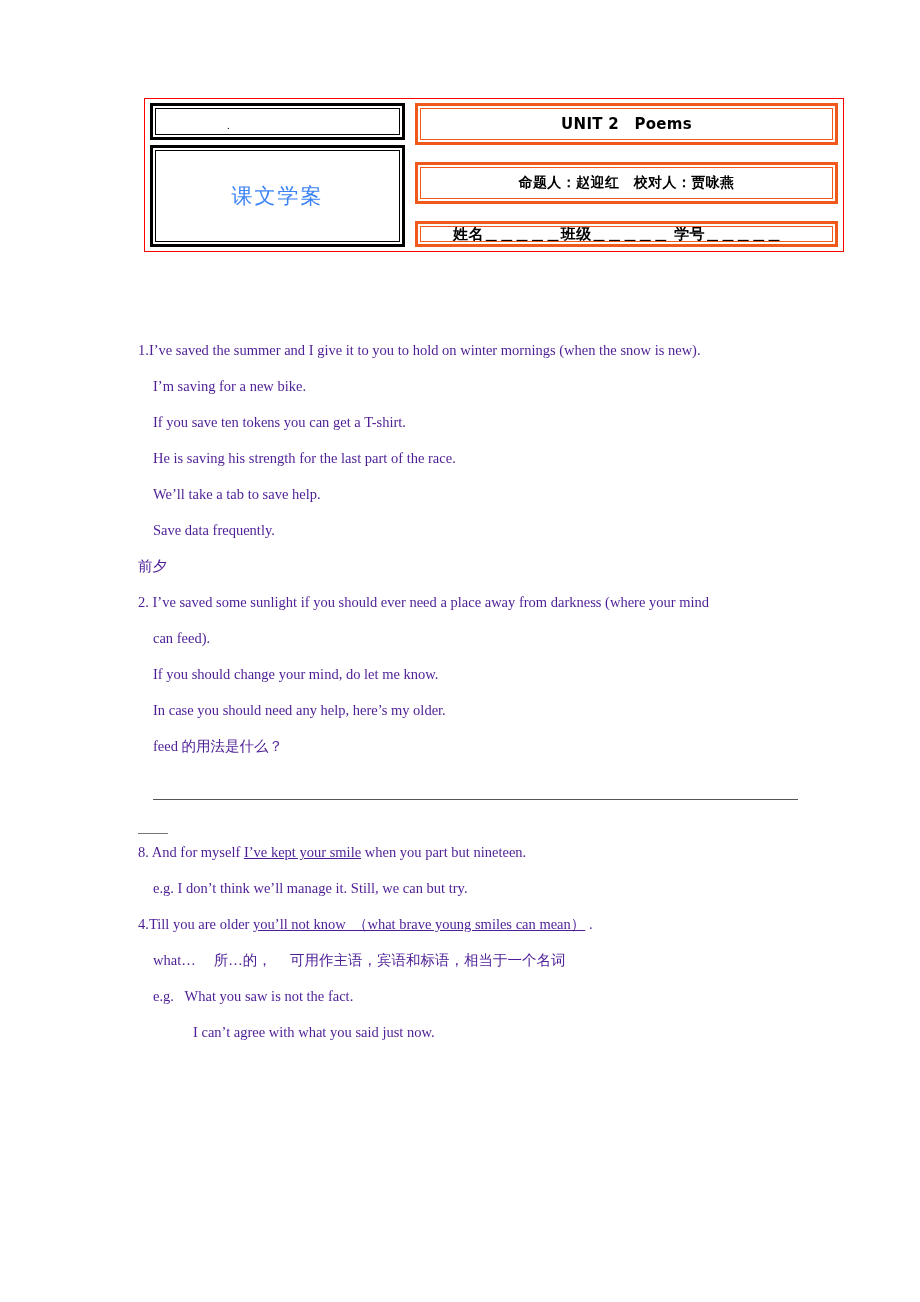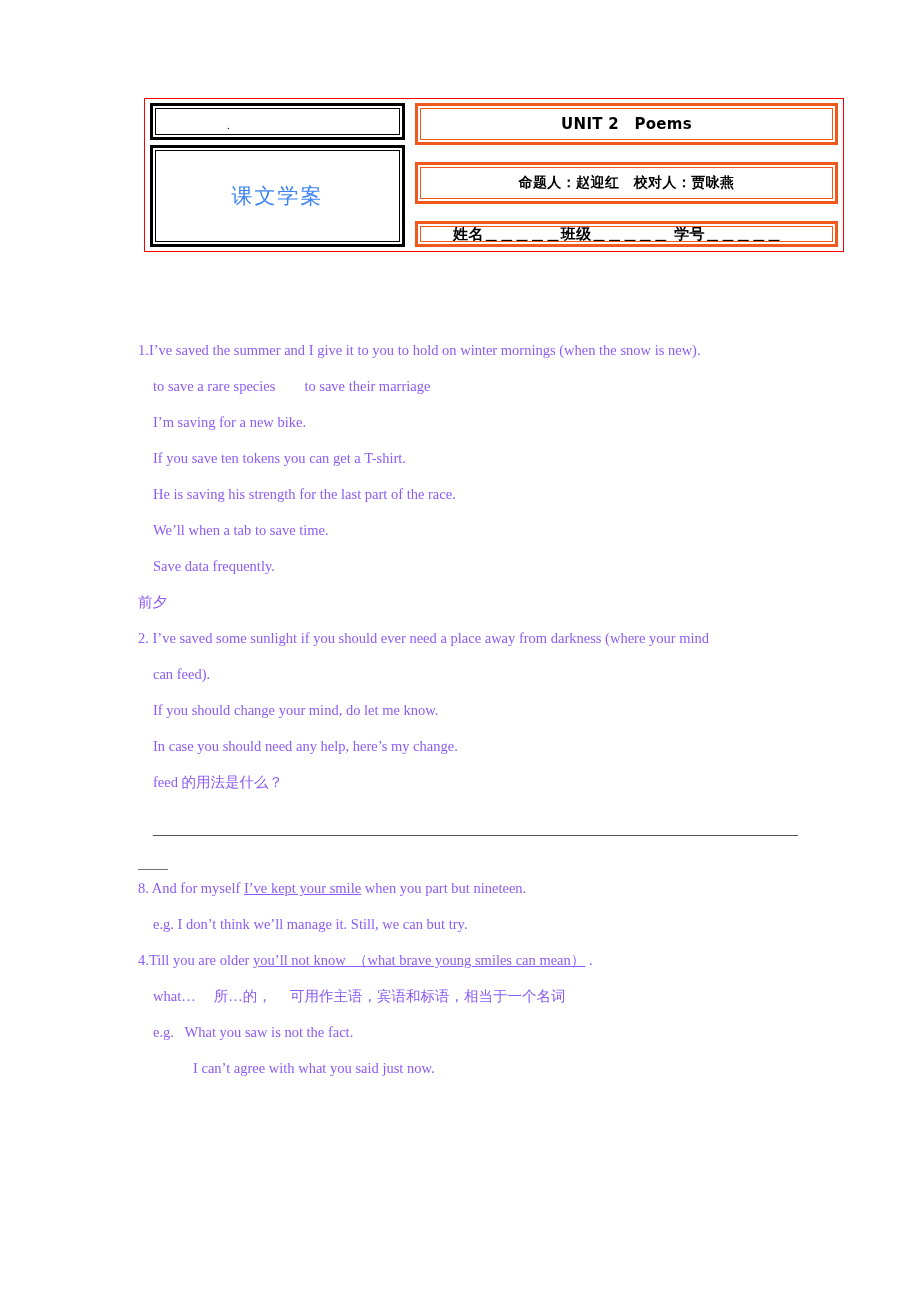--- a/index.html
+++ b/index.html
@@ -145,21 +145,21 @@
     position: absolute;
     left: 138px;
     top: 332px;
     width: 660px;
   }
 
   .line {
     font-size: 14.5px;
     line-height: 36px;
     white-space: pre-wrap;
-    color: #8b5cf6;
+    color: #4c1d95;
   }
   .line.lvl0 { padding-left: 0; }
   .line.lvl1 { padding-left: 15px; }
   .line.lvl2 { padding-left: 55px; }
 
   .u { text-decoration: underline; }
 
   
   .fill-rule-long {
     margin-left: 15px;
@@ -202,32 +202,31 @@
       <div class="orangebox orangebox-fields">
         <span class="fields-text">姓名＿＿＿＿＿班级＿＿＿＿＿ 学号＿＿＿＿＿</span>
       </div>
     </div>
 
   </div>
 
   <div class="body-text">
 
     <div class="line lvl0">1.I’ve saved the summer and I give it to you to hold on winter mornings (when the snow is new).</div>
-    <div class="line lvl1">to save a rare species　　to save their marriage</div>
     <div class="line lvl1">I’m saving for a new bike.</div>
     <div class="line lvl1">If you save ten tokens you can get a T-shirt.</div>
     <div class="line lvl1">He is saving his strength for the last part of the race.</div>
-    <div class="line lvl1">We’ll when a tab to save time.</div>
+    <div class="line lvl1">We’ll take a tab to save help.</div>
     <div class="line lvl1">Save data frequently.</div>
     <div class="line lvl0">前夕</div>
 
     <div class="line lvl0">2. I’ve saved some sunlight if you should ever need a place away from darkness (where your mind</div>
     <div class="line lvl1">can feed).</div>
     <div class="line lvl1">If you should change your mind, do let me know.</div>
-    <div class="line lvl1">In case you should need any help, here’s my change.</div>
+    <div class="line lvl1">In case you should need any help, here’s my older.</div>
     <div class="line lvl1">feed 的用法是什么？</div>
 
     <div class="rule-row-long">
       <div class="fill-rule-long"></div>
     </div>
     <div class="rule-row-short">
       <div class="fill-rule-short"></div>
     </div>
 
     <div class="line lvl0"><span>8. And for myself </span><span class="u">I’ve kept your smile</span><span> when you part but nineteen.</span></div>

